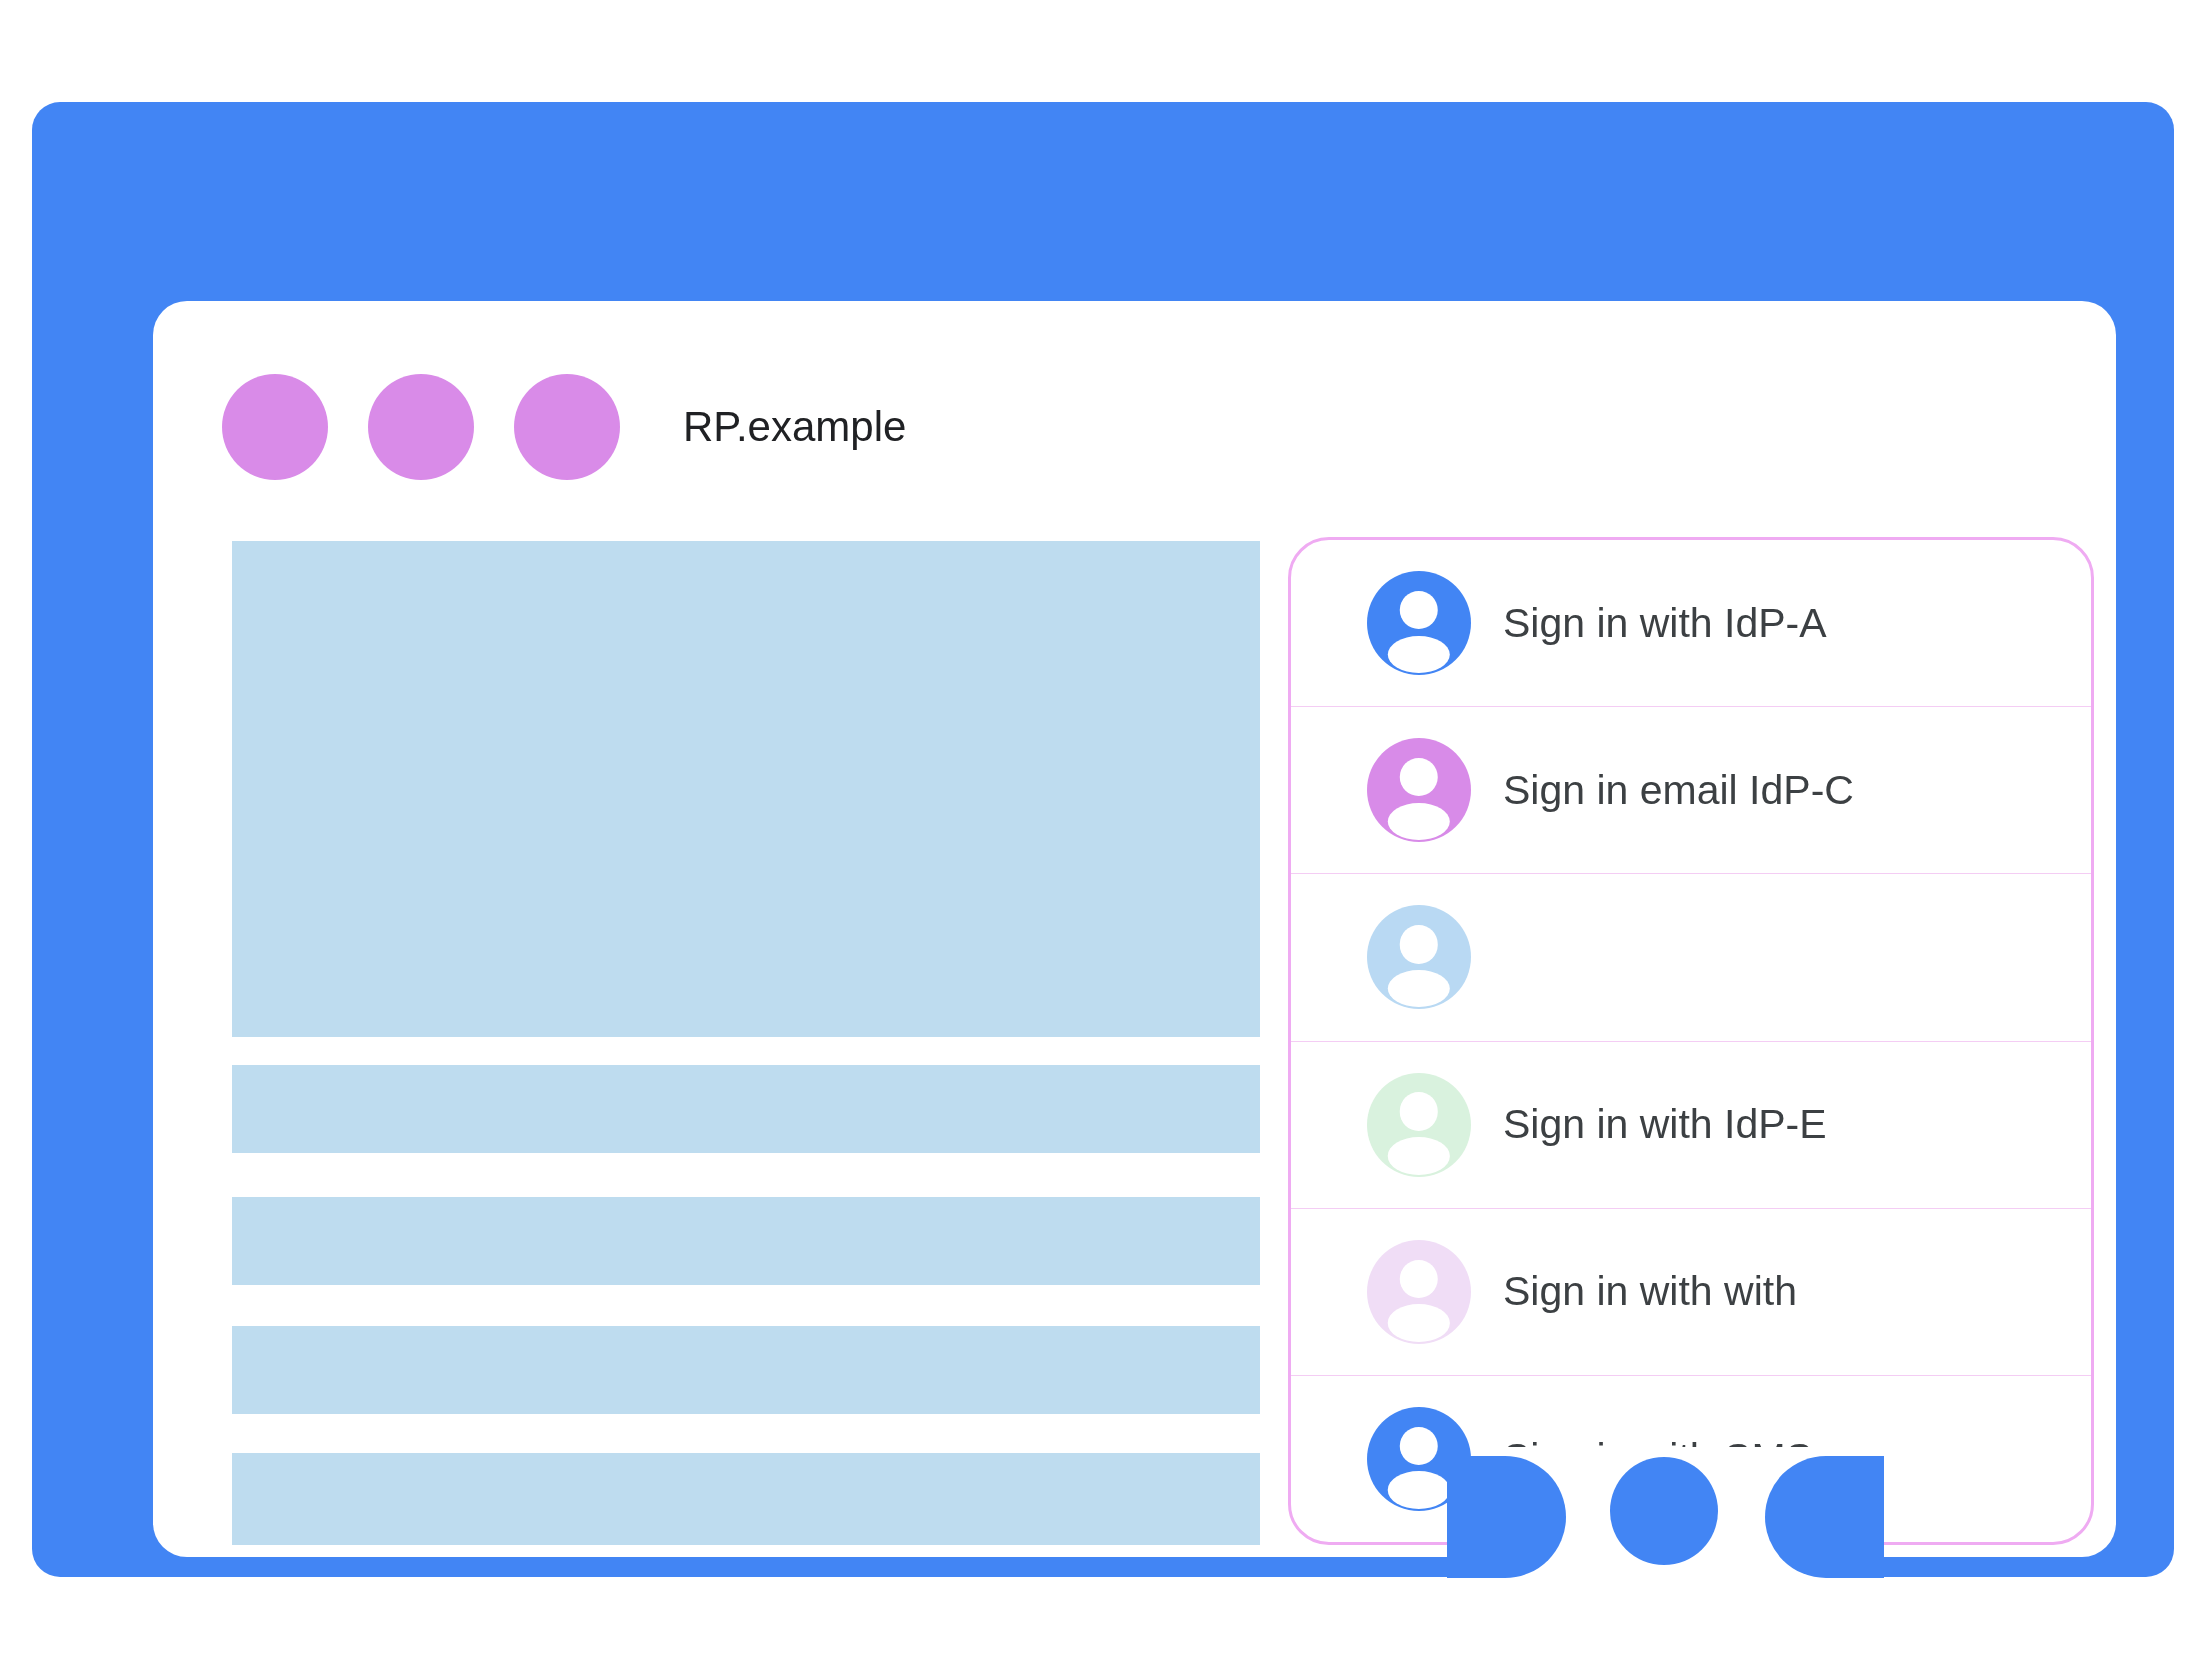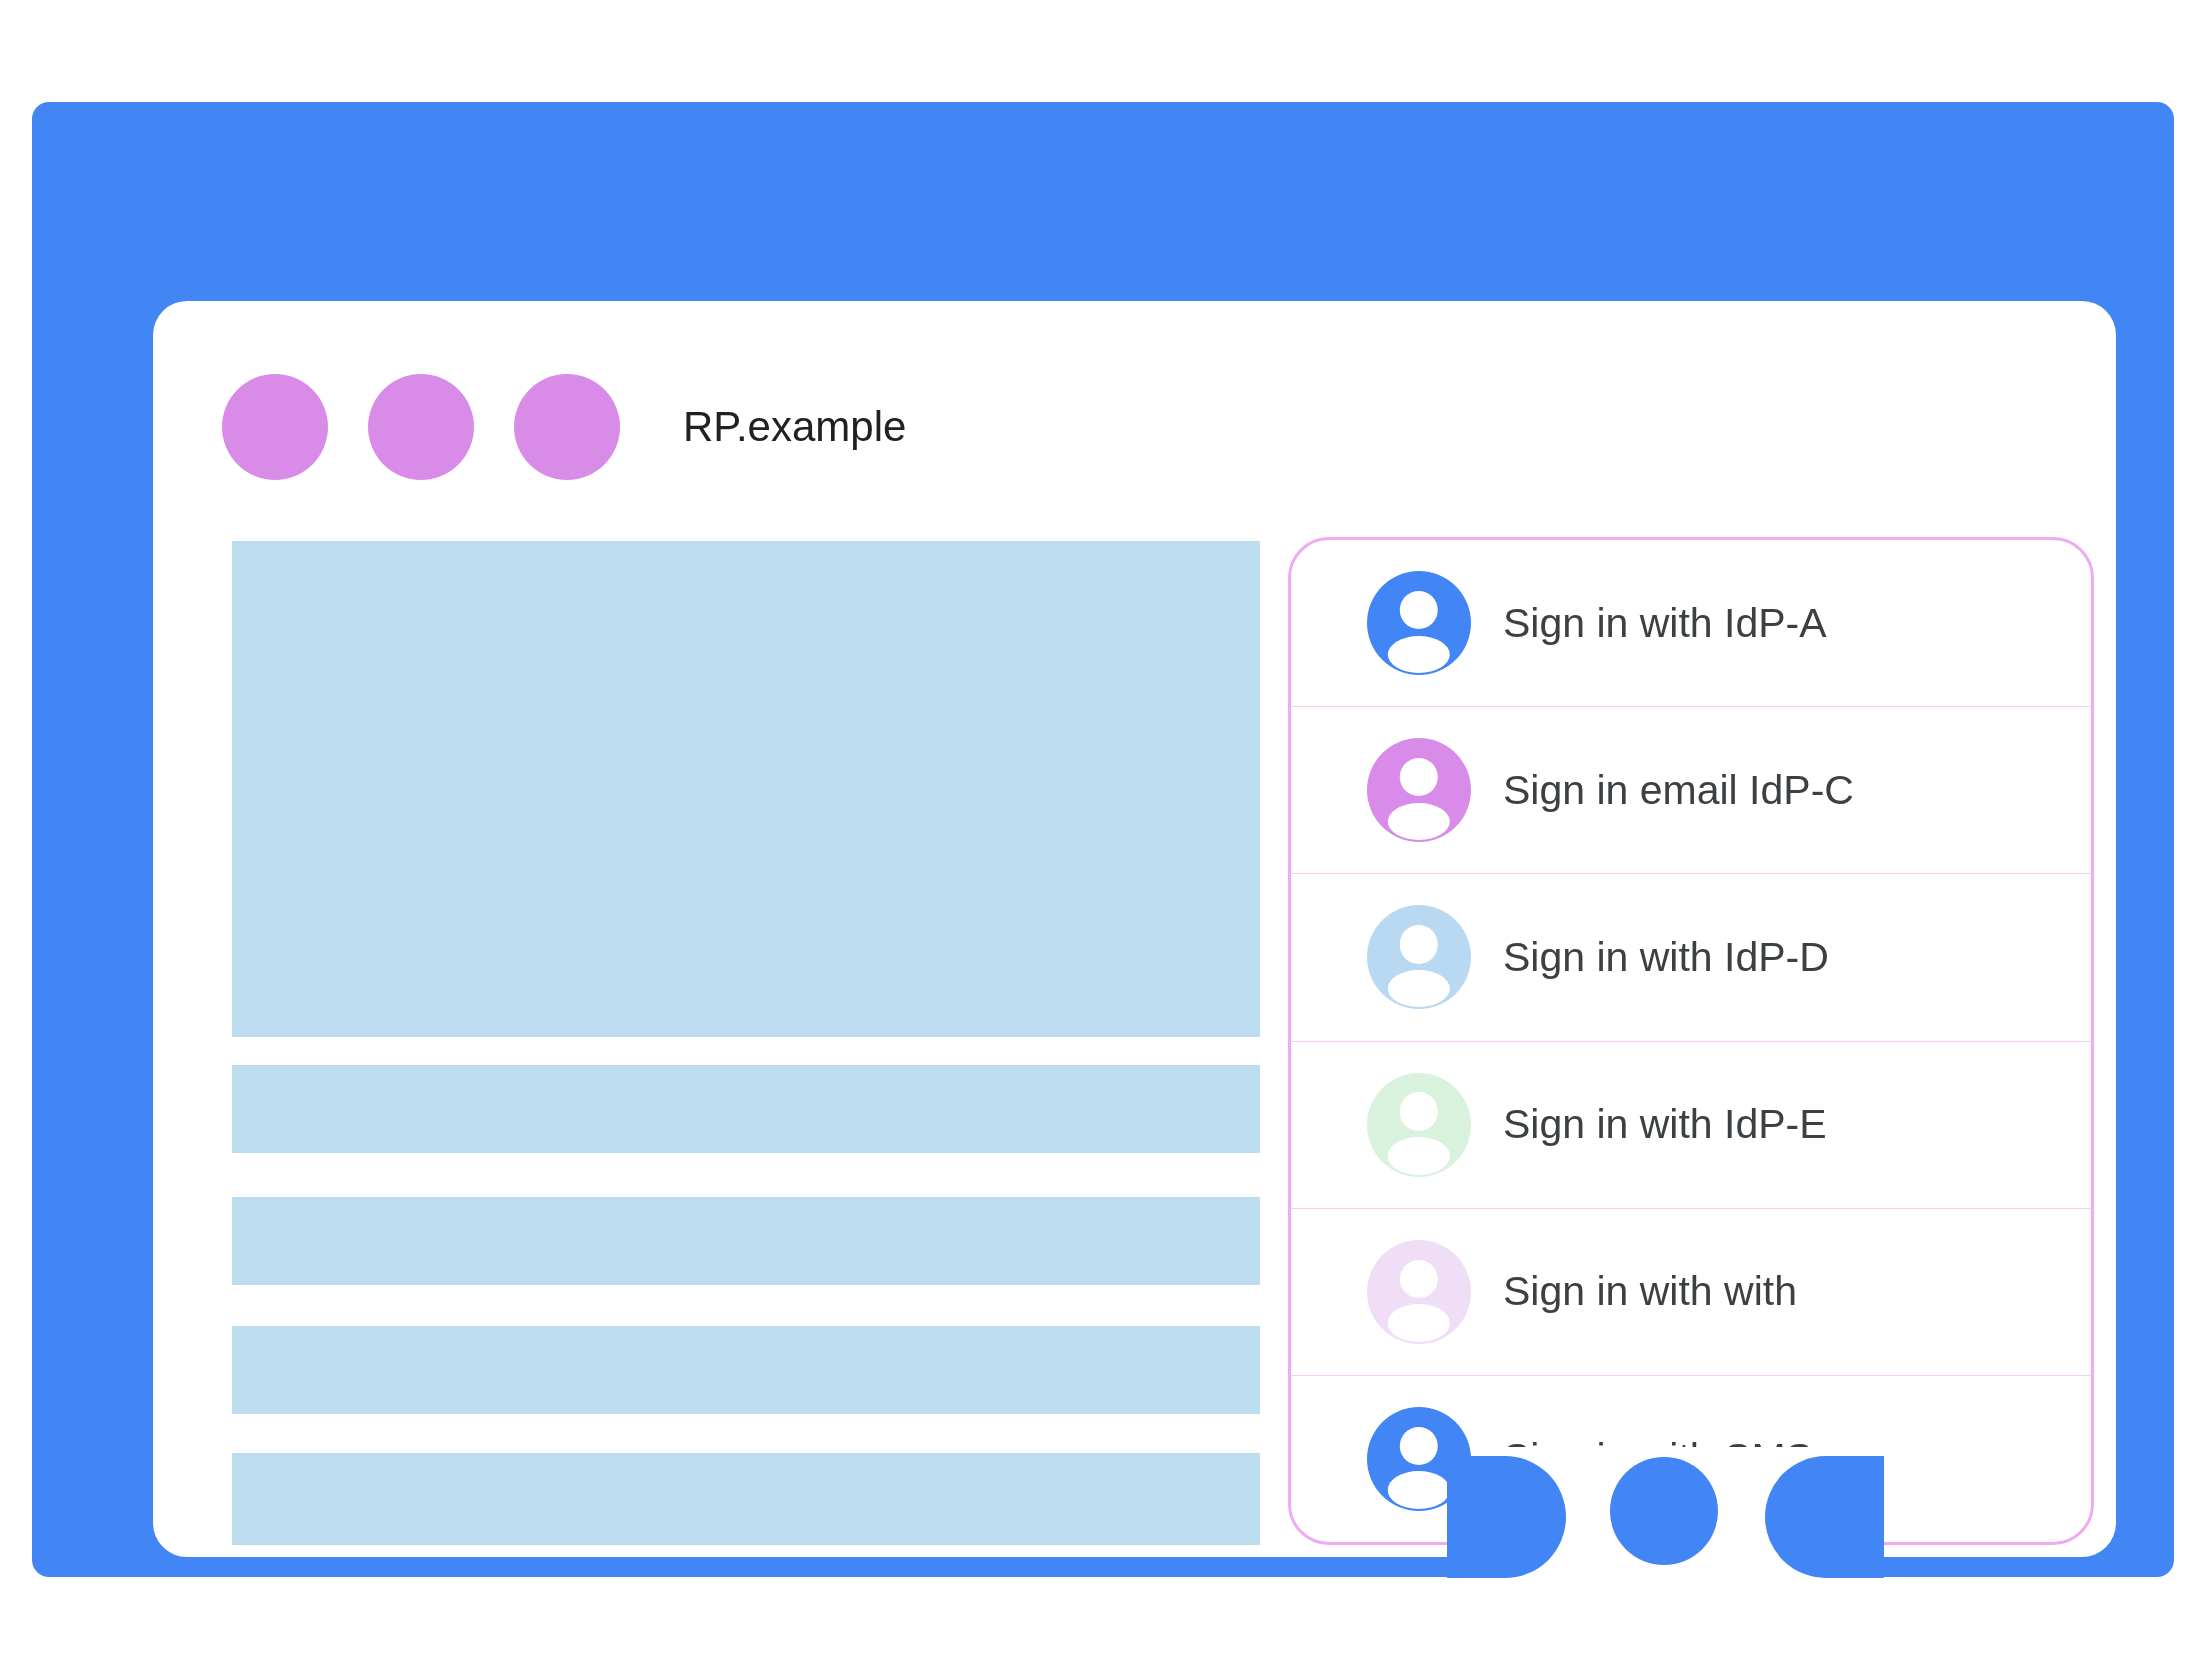--- a/index.html
+++ b/index.html
@@ -14,21 +14,21 @@
     overflow: hidden;
     font-family: "Liberation Sans", sans-serif;
   }
 
   
   .frame {
     position: absolute;
     left: 32px; top: 102px;
     width: 2142px; height: 1475px;
     background: #4285F4;
-    border-radius: 17px;
+    border-radius: 28px;
   }
   .screen {
     position: absolute;
     left: 121px; top: 199px;
     width: 1963px; height: 1256px;
     background: #ffffff;
     border-radius: 34px;
   }
 
   
@@ -176,21 +176,20 @@
       <span class="p-body"></span>
     </span>
     <span class="signin-label">Sign in email IdP-C</span>
   </div>
 
   <div class="signin-row">
     <span class="avatar" style="background: rgb(185, 217, 243);">
       <span class="p-head"></span>
       <span class="p-body"></span>
     </span>
-    <span class="signin-label">Sign in with IdP-D</span>
   </div>
 
   <div class="signin-row">
     <span class="avatar" style="background: rgb(217, 242, 222);">
       <span class="p-head"></span>
       <span class="p-body"></span>
     </span>
     <span class="signin-label">Sign in with IdP-E</span>
   </div>
 

